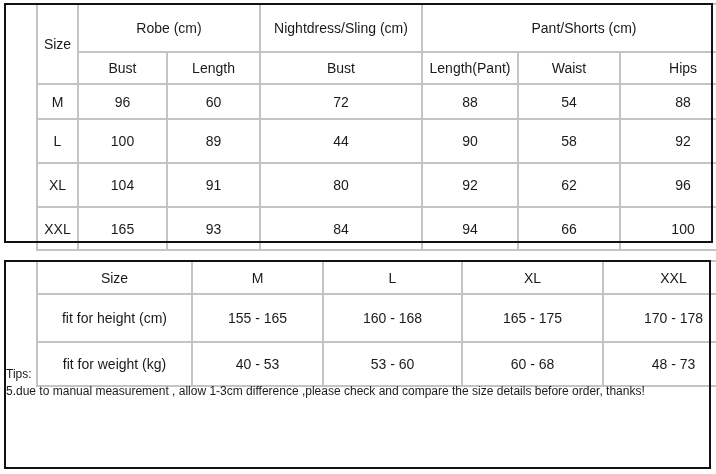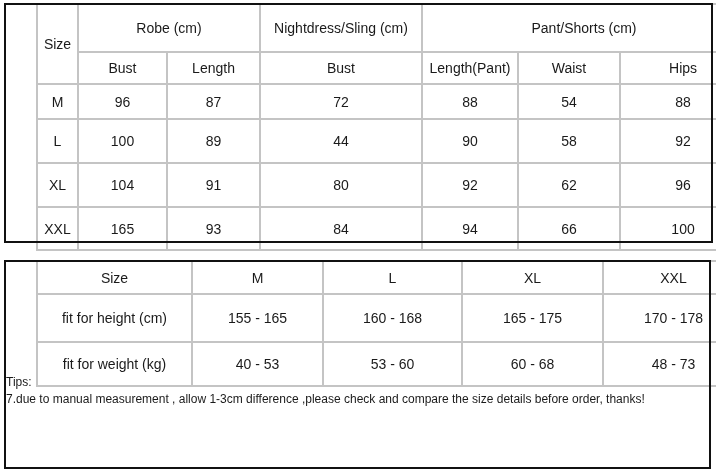--- a/index.html
+++ b/index.html
@@ -58,21 +58,21 @@
       top: 3px;
       width: 709px;
       height: 240px;
       border: 2px solid #111111;
       box-sizing: border-box;
       pointer-events: none;
     }
     .tips {
       position: absolute;
       left: 6px;
-      top: 374px;
+      top: 366px;
       font-size: 12px;
       line-height: 16.5px;
       color: #1a1a1a;
     }
     .tips div { white-space: nowrap; }
   </style>
 </head>
 <body>
 
 <table id="size-table">
@@ -96,21 +96,21 @@
     <td>Bust</td>
     <td>Length</td>
     <td>Bust</td>
     <td>Length(Pant)</td>
     <td>Waist</td>
     <td>Hips</td>
   </tr>
   <tr style="height:35px">
     <td>M</td>
     <td>96</td>
-    <td>87</td>
+    <td>60</td>
     <td>72</td>
     <td>88</td>
     <td>54</td>
     <td>88</td>
   </tr>
   <tr style="height:44px">
     <td>L</td>
     <td>100</td>
     <td>89</td>
     <td>44</td>
@@ -169,14 +169,14 @@
     <td>53 - 60</td>
     <td>60 - 68</td>
     <td>48 - 73</td>
   </tr>
 </tbody>
   </table>
 <div id="fit-frame"></div>
 
 <div class="tips">
   <div>Tips:</div>
-  <div>7.due to manual measurement , allow 1-3cm difference ,please check and compare the size details before order, thanks!</div>
+  <div>5.due to manual measurement , allow 1-3cm difference ,please check and compare the size details before order, thanks!</div>
 </div>
 
 </body></html>

